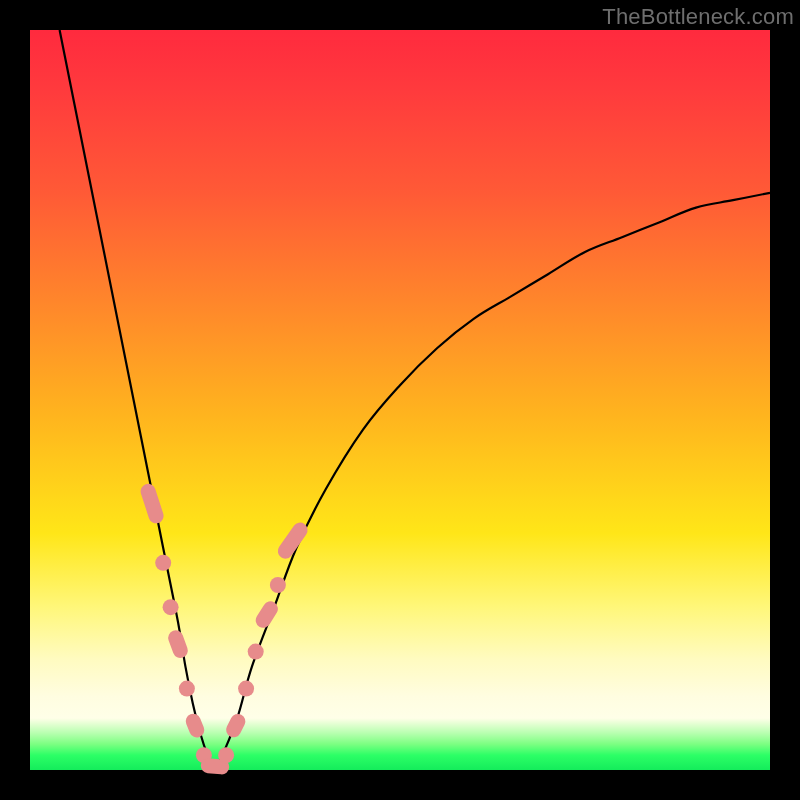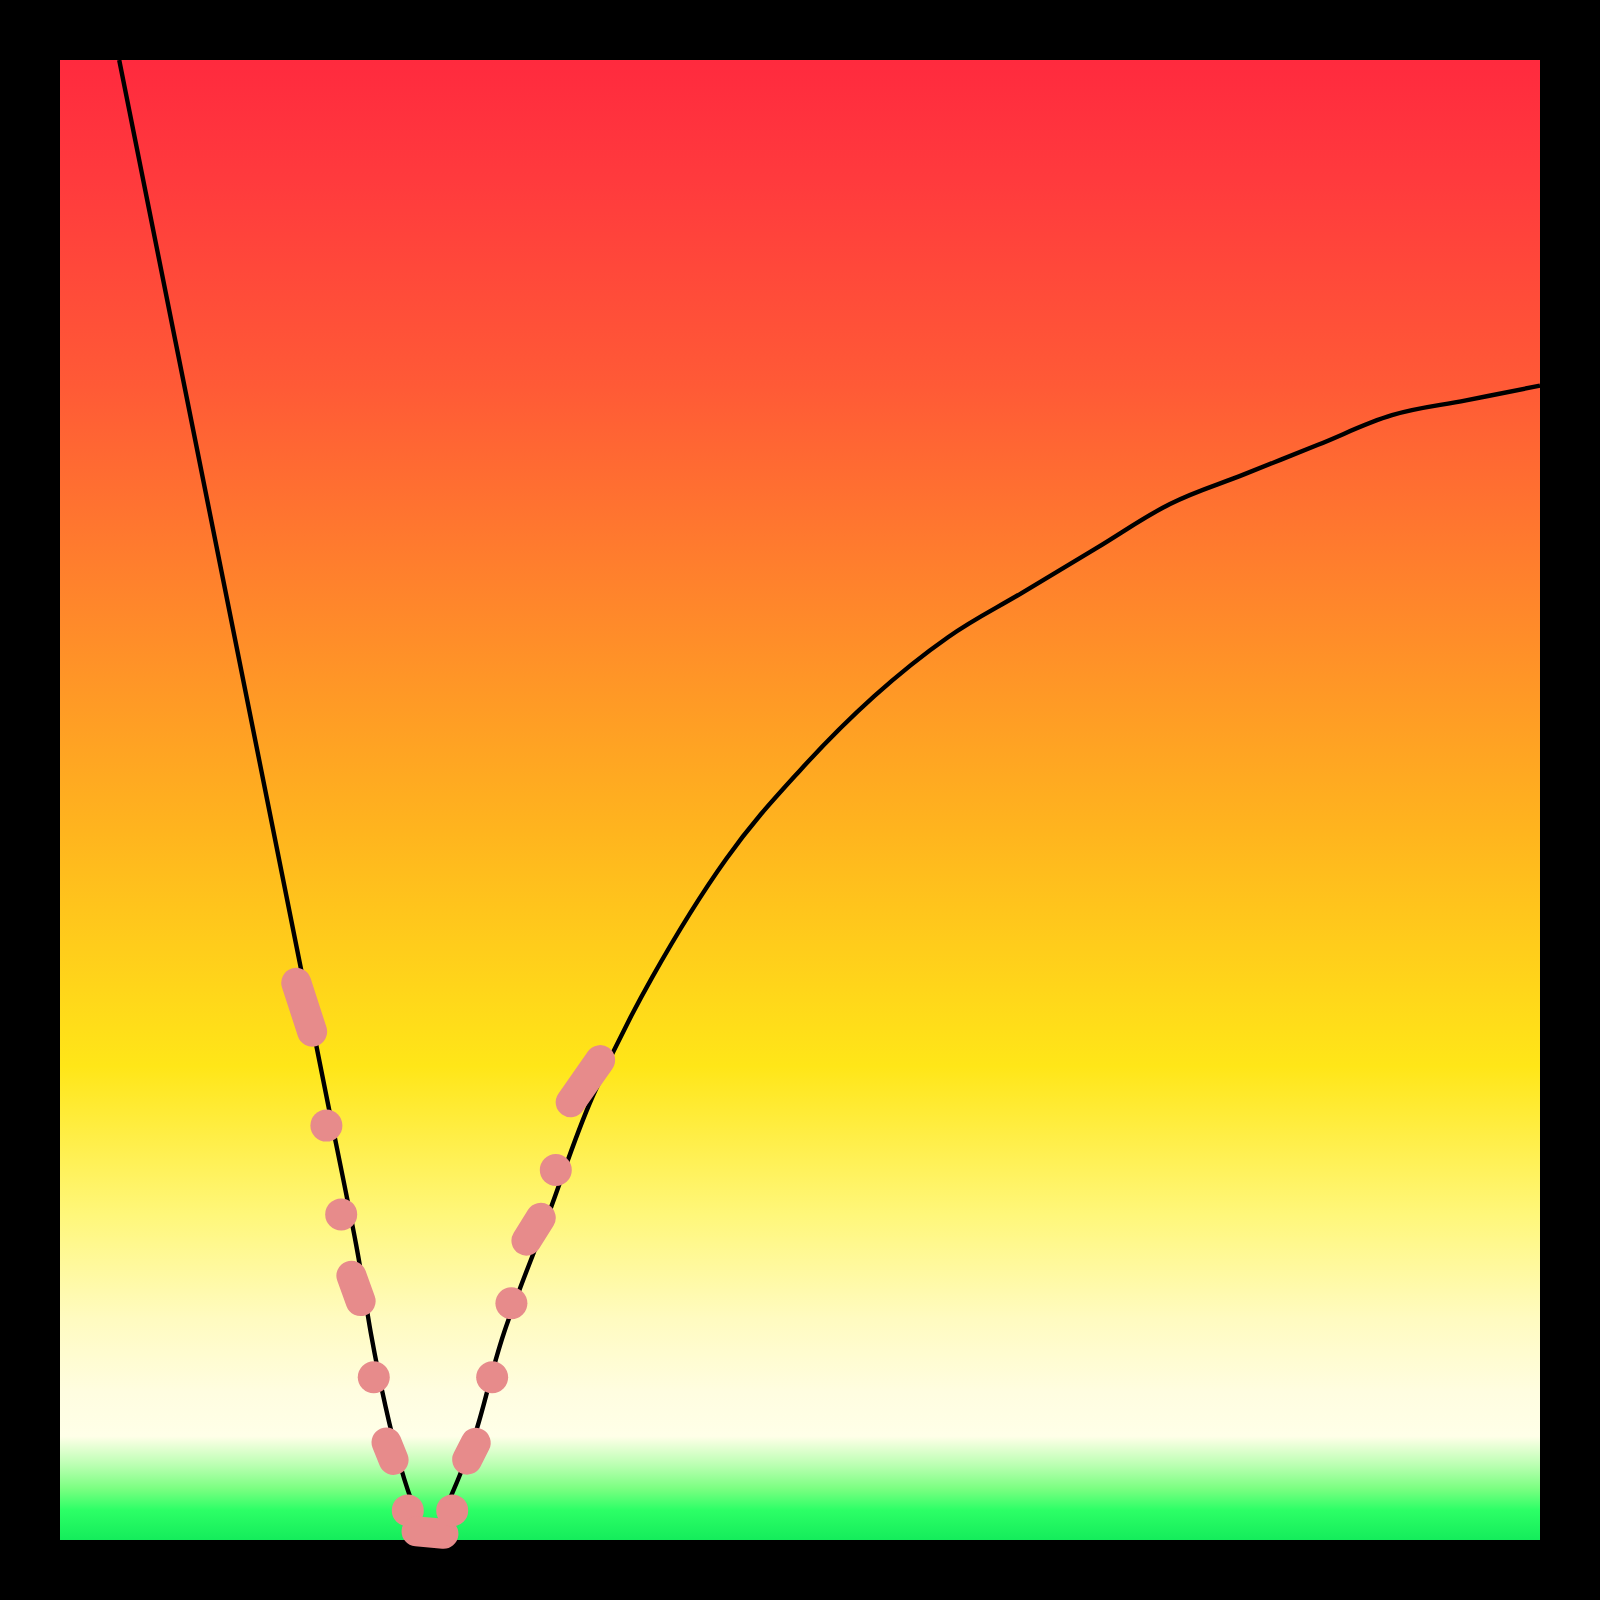--- a/index.html
+++ b/index.html
@@ -91,13 +91,14 @@
           <circle cx="196.10000000000002" cy="725.2" r="8" class="marker"></circle>
           <rect x="193.51000000000002" y="688.1" width="24.420000000000005" height="15" rx="7.5" ry="7.5" class="marker-pill" transform="rotate(-63 205.72000000000003 695.6)"></rect>
           <circle cx="216.07999999999998" cy="658.6" r="8" class="marker"></circle>
           <circle cx="225.7" cy="621.6" r="8" class="marker"></circle>
           <rect x="222.555" y="577.1" width="28.490000000000006" height="15" rx="7.5" ry="7.5" class="marker-pill" transform="rotate(-58 236.8 584.6)"></rect>
           <circle cx="247.9" cy="555" r="8" class="marker"></circle>
           <rect x="242.35" y="503.1" width="40.7" height="15" rx="7.5" ry="7.5" class="marker-pill" transform="rotate(-55 262.7 510.6)"></rect>
         </g>
     </svg>
   </div>
+  <div class="watermark">TheBottleneck.com</div>
 </div>
 
 </body></html>

